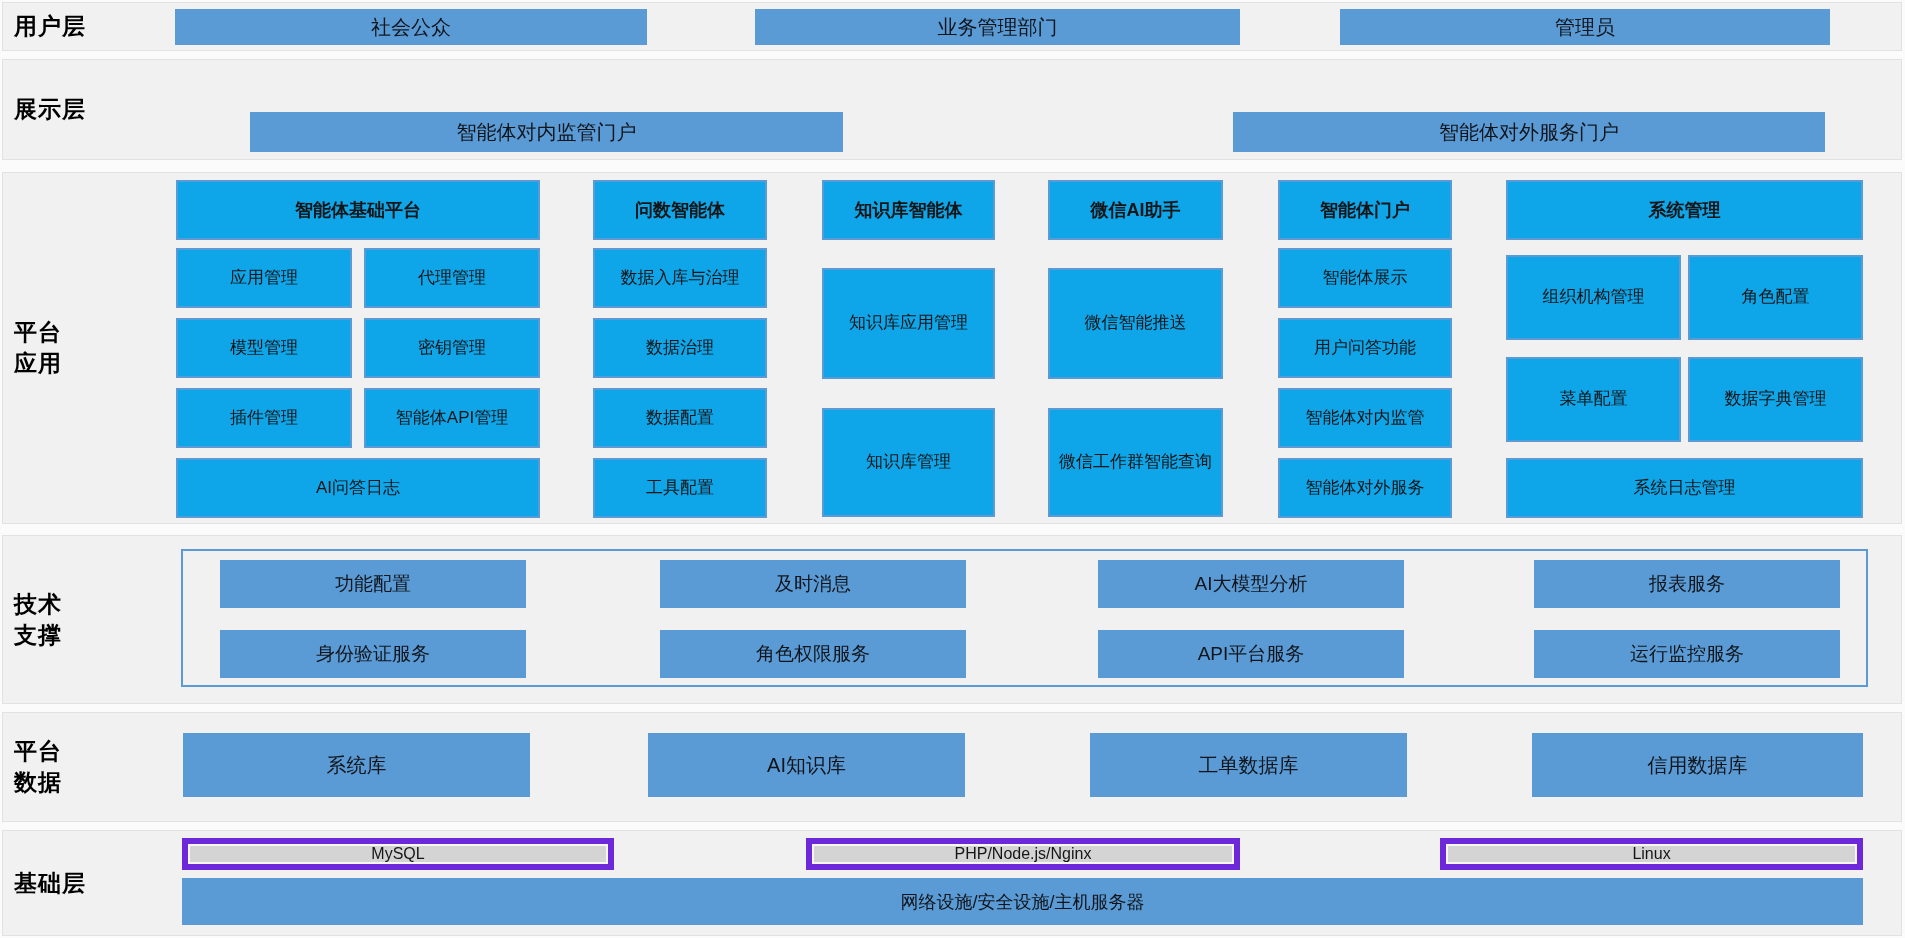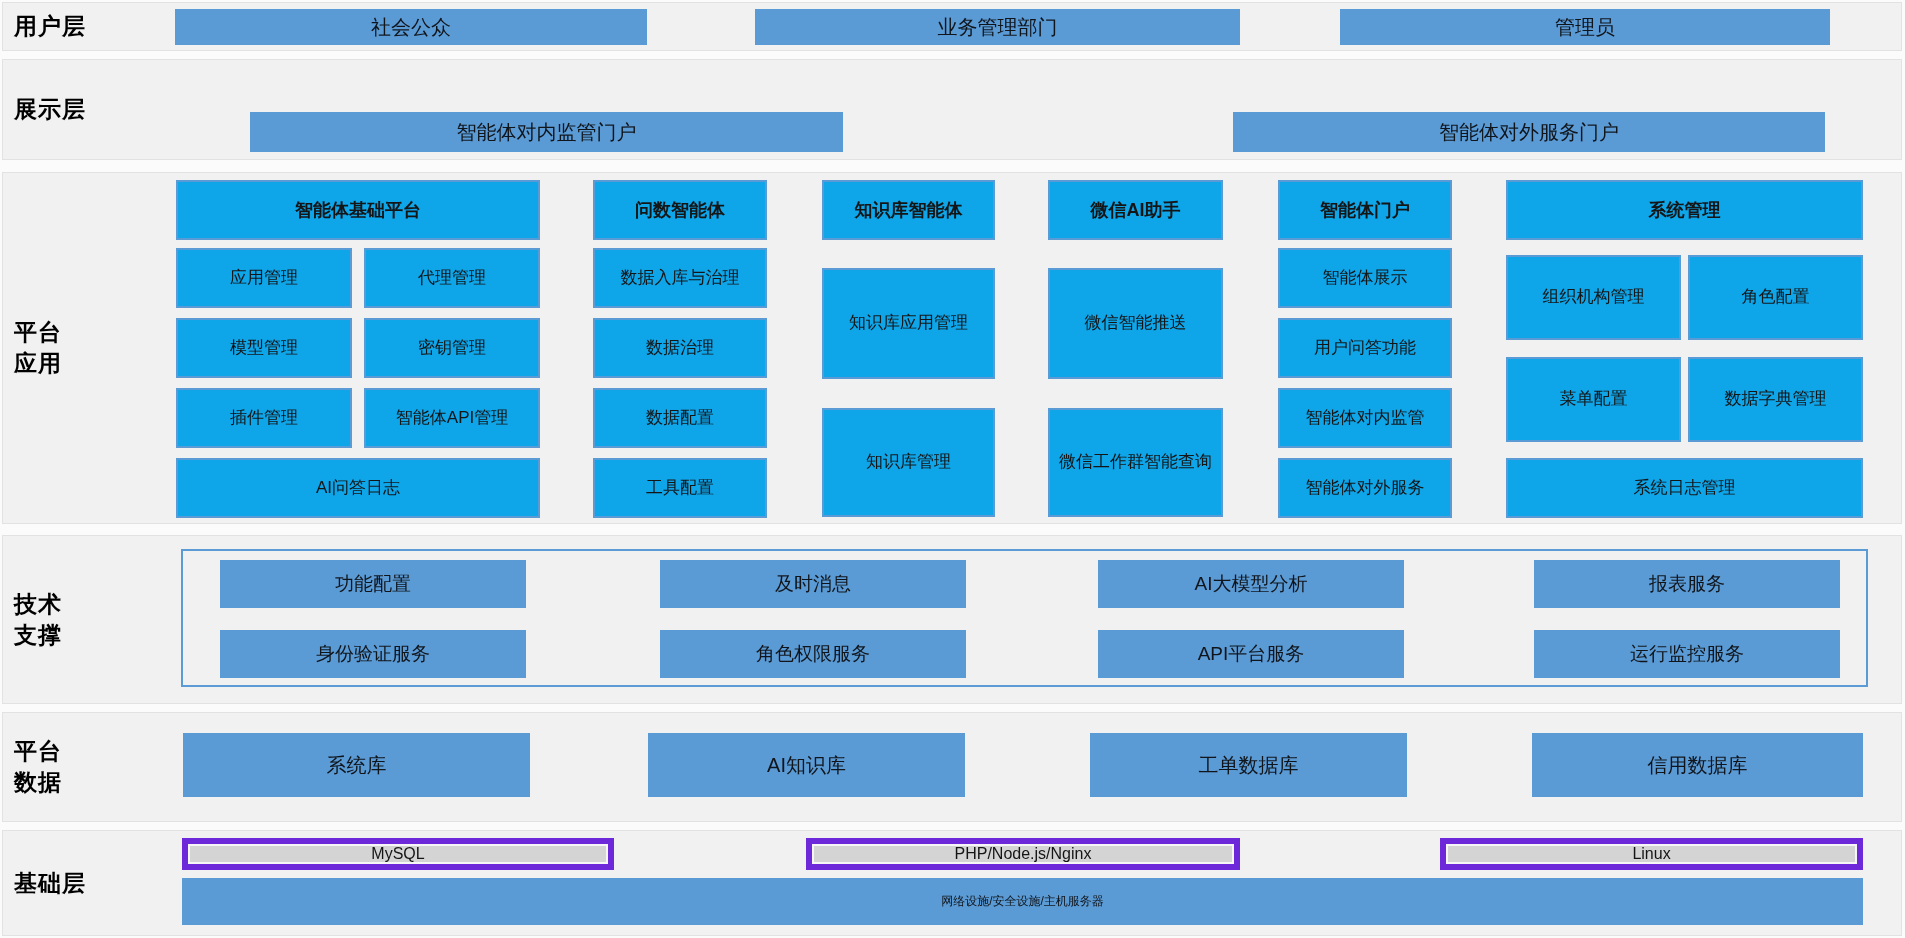--- a/index.html
+++ b/index.html
@@ -144,15 +144,15 @@
   <div class="tb" style="left:1534px;top:630px;width:306px;height:48px">运行监控服务</div>
 
   <div class="db" style="left:183px;top:733px;width:347px;height:64px">系统库</div>
   <div class="db" style="left:648px;top:733px;width:317px;height:64px">AI知识库</div>
   <div class="db" style="left:1090px;top:733px;width:317px;height:64px">工单数据库</div>
   <div class="db" style="left:1532px;top:733px;width:331px;height:64px">信用数据库</div>
 
   <div class="sb" style="left:182px;top:838px;width:432px;height:32px">MySQL</div>
   <div class="sb" style="left:806px;top:838px;width:434px;height:32px">PHP/Node.js/Nginx</div>
   <div class="sb" style="left:1440px;top:838px;width:423px;height:32px">Linux</div>
-  <div class="bb" style="left:182px;top:878px;width:1681px;height:47px;font-size:12px">网络设施/安全设施/主机服务器</div>
+  <div class="bb" style="left:182px;top:878px;width:1681px;height:47px;font-size:18px">网络设施/安全设施/主机服务器</div>
 
 </div>
 
 </body></html>

